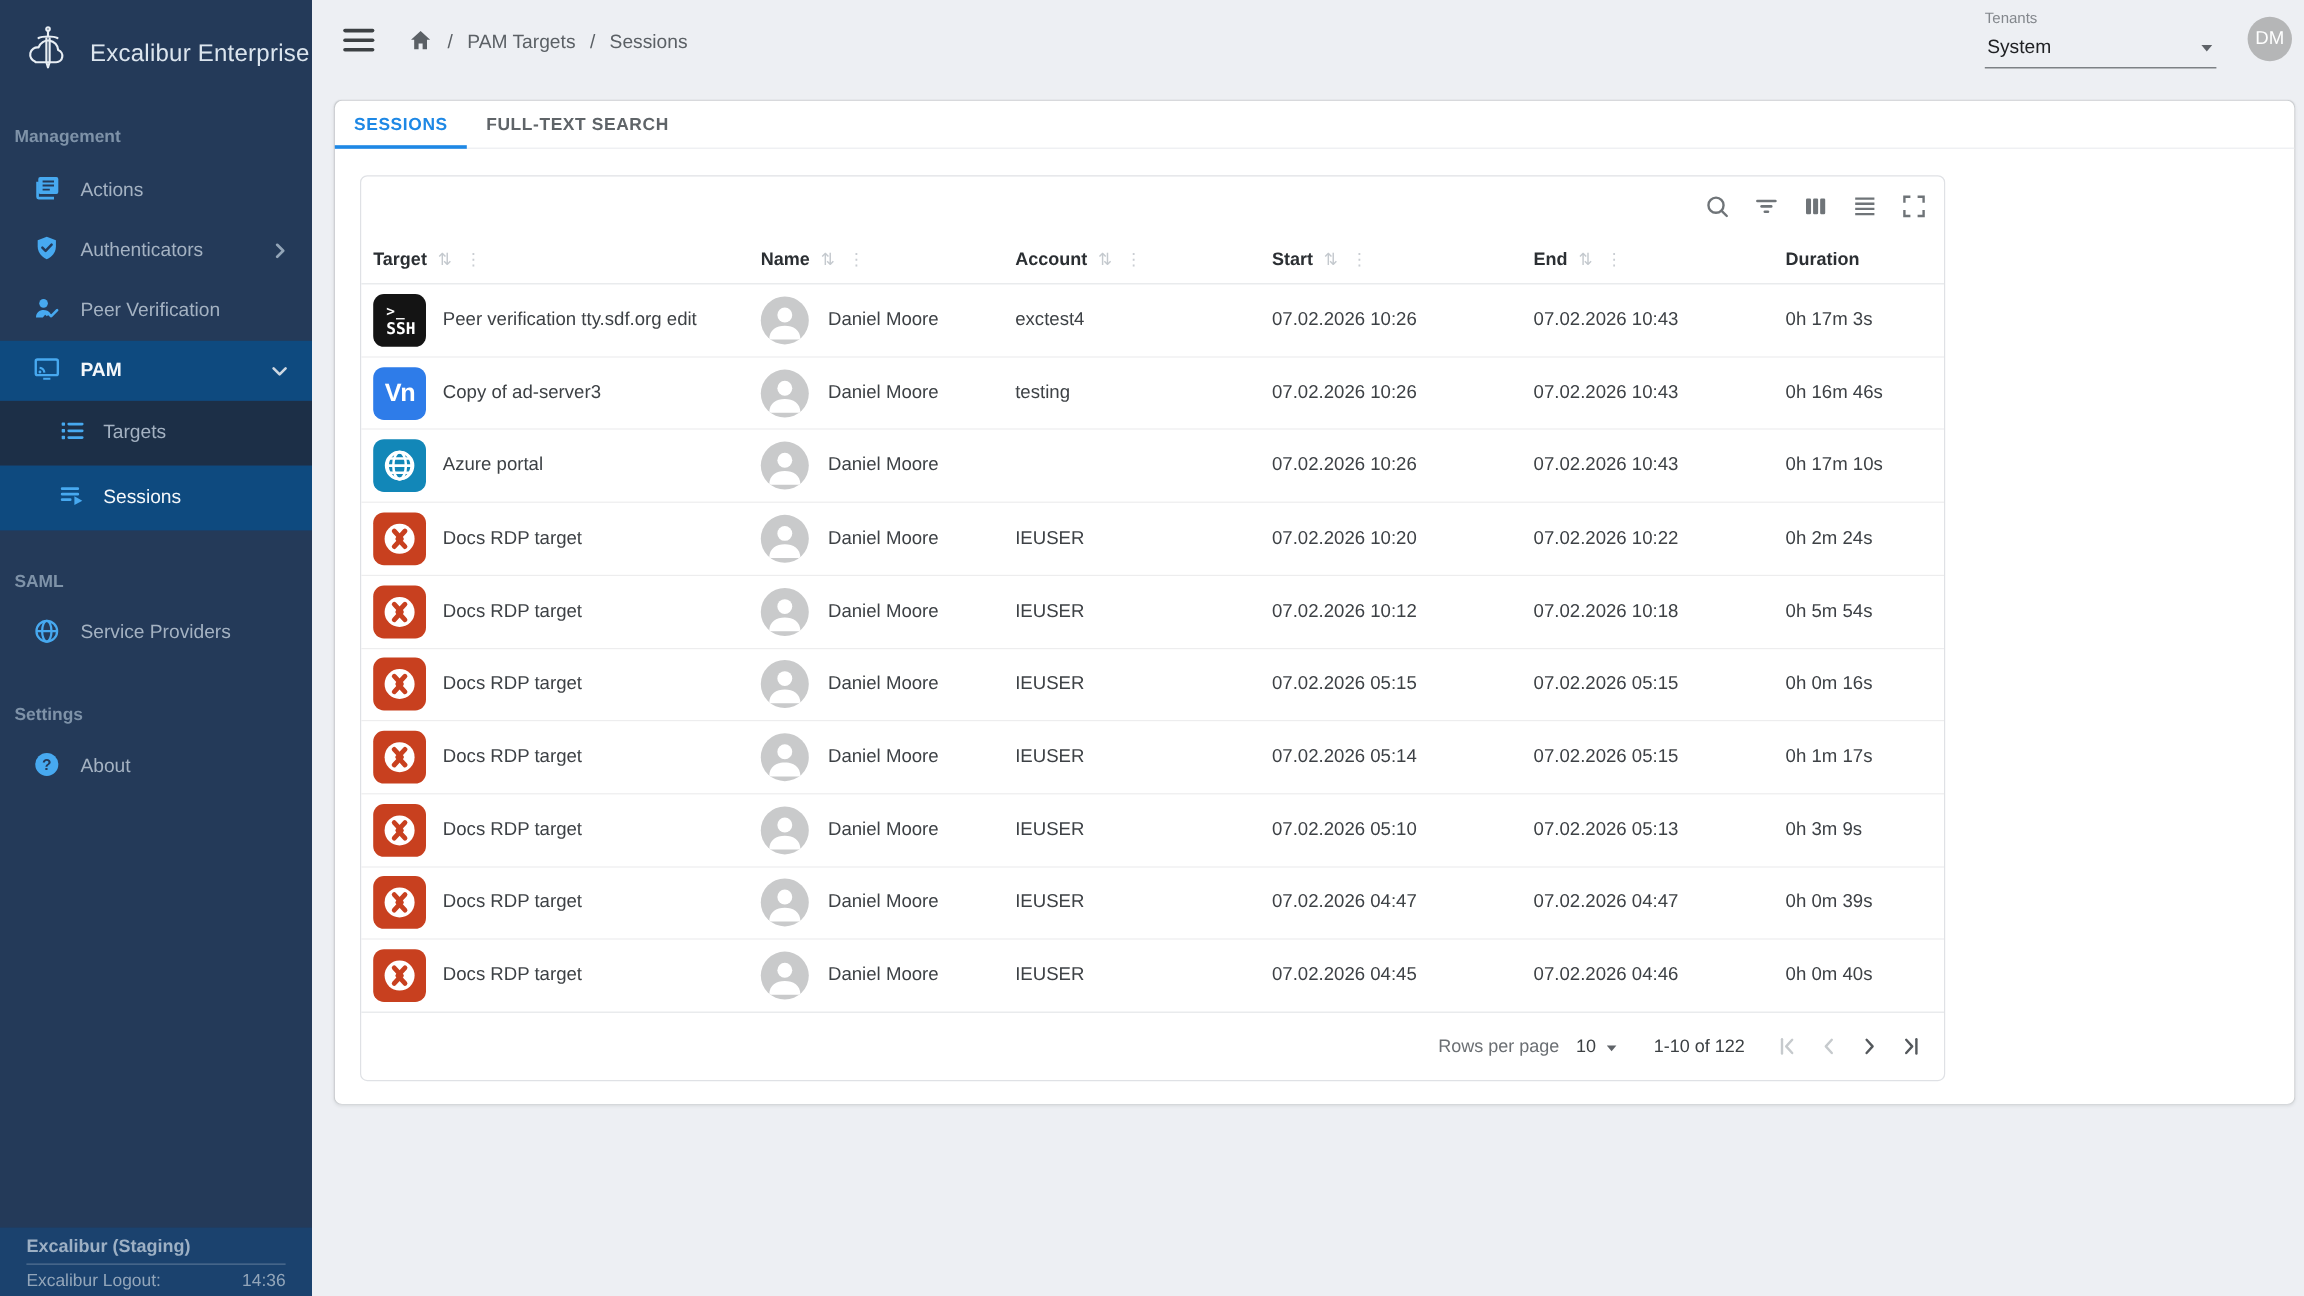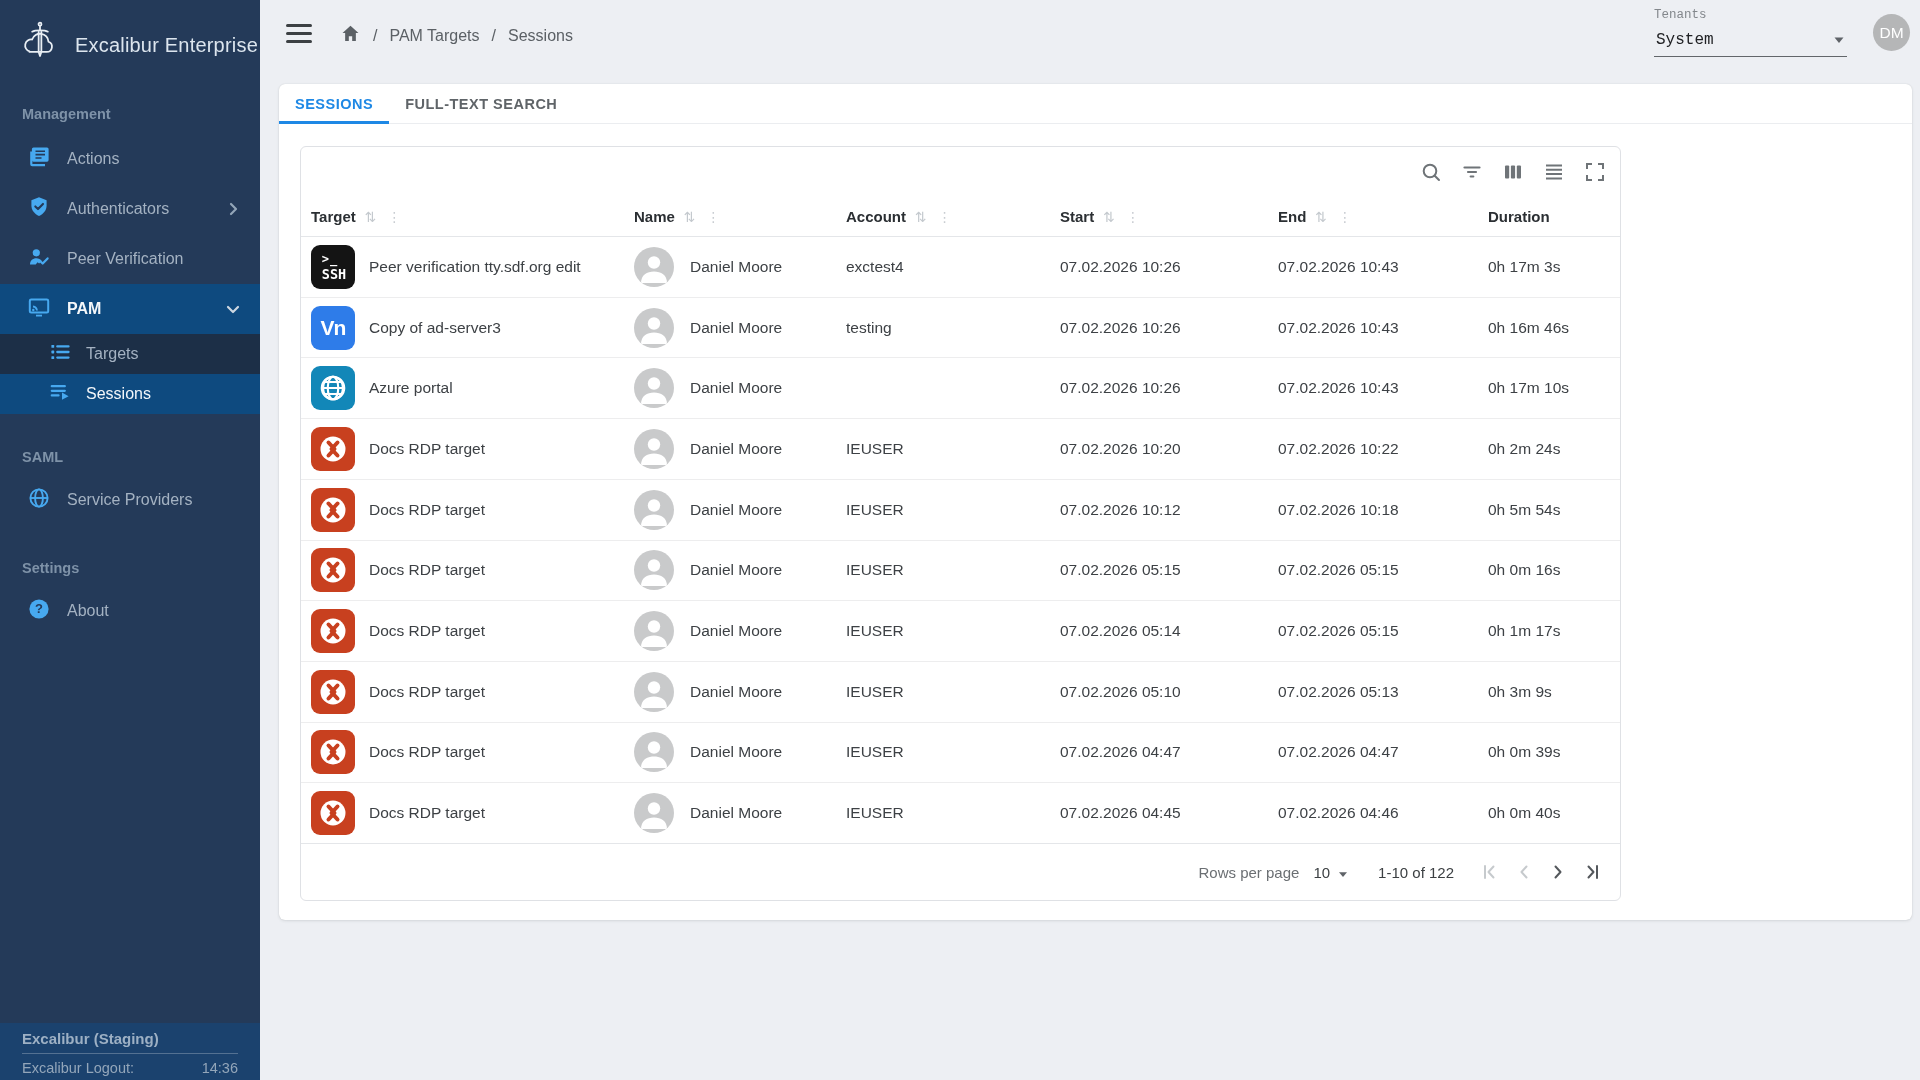--- a/index.html
+++ b/index.html
@@ -4,48 +4,48 @@
 <style>
   * { margin:0; padding:0; box-sizing:border-box; }
   html,body { width:1920px; height:1080px; overflow:hidden;
     font-family:"Liberation Sans","DejaVu Sans",sans-serif; background:#edeff3; }
 
   
   .sidebar { position:absolute; left:0; top:0; width:260px; height:1080px;
     background:#243a59; color:#a4b2c2; }
   .brand { display:flex; align-items:center; gap:13px; padding:22px 0 0 18px; height:68px; }
   .brand-name { font-size:20px; color:#dce5ee; letter-spacing:.2px; }
-  .sec-label { font-size:14.5px; font-weight:bold; color:#7e92a8; padding-left:22px; }
+  .sec-label { font-size:14.5px; font-weight:bold; color:#7e92a8; padding-left:12px; }
   .lbl-1 { margin-top:38px; }
   .lbl-2 { margin-top:35px; }
   .lbl-3 { margin-top:35px; }
   .nav1 { margin-top:12px; }
   .snav { margin-top:10px; }
   .sitem { height:50px; display:flex; align-items:center; gap:16px; padding-left:27px;
     font-size:16px; cursor:pointer; position:relative; }
   .sitem .chev { position:absolute; right:15px; top:13px; }
   .sitem.active { background:#0e4a7f; color:#f4f7fa; font-weight:bold; }
-  .subitem { height:40px; display:flex; align-items:center; gap:14px; padding-left:48px;
+  .subitem { height:54px; display:flex; align-items:center; gap:14px; padding-left:48px;
     font-size:16px; background:#1c2f47; cursor:pointer; }
   .subitem.selected { background:#0e4a7f; color:#f4f7fa; }
   .side-footer { position:absolute; left:0; bottom:0; width:260px; height:57px;
     background:#1b426e; padding:7px 22px 0 22px; }
   .sf-title { font-size:15px; font-weight:bold; color:#9db0c4; }
   .sf-div { border-top:1px solid rgba(255,255,255,.25); margin-top:6px; }
   .sf-row { display:flex; justify-content:space-between; font-size:14.5px; color:#93a6ba; margin-top:6px; }
 
   
   .main { position:absolute; left:260px; top:0; width:1660px; height:1080px; }
   .hamburger { position:absolute; left:26px; top:24px; width:26px; height:19px; cursor:pointer; }
   .hamburger div { height:3px; background:#3c4043; border-radius:1.5px; }
   .hamburger div:nth-child(2){ margin-top:5px; } .hamburger div:nth-child(3){ margin-top:5px; }
   .breadcrumb { position:absolute; left:80px; top:23px; display:flex; align-items:center;
     gap:12px; font-size:16px; color:#5b6065; }
   .crumb { cursor:pointer; }
-  .tenants { position:absolute; left:1394px; top:8px; width:193px;font-family:Liberation Mono, monospace; }
+  .tenants { position:absolute; left:1394px; top:8px; width:193px; }
   .tenants-label { font-size:12.5px; color:#83878c; }
   .tenant-select { display:flex; align-items:center; justify-content:space-between;
     border-bottom:1px solid #62666a; padding:9px 2px 7px 2px; font-size:16px; color:#202124; cursor:pointer; }
   .avatar { position:absolute; left:1613px; top:14px; width:37px; height:37px; border-radius:50%;
     background:#b5b6b7; color:#fff; font-size:15.5px; display:flex; align-items:center;
     justify-content:center; cursor:pointer; }
 
   
   .card { position:absolute; left:19px; top:84px; width:1633px; height:836px; background:#fff;
     border-radius:6px; box-shadow:0 1px 3px rgba(60,64,67,.12), 0 0 1px rgba(60,64,67,.2); }

